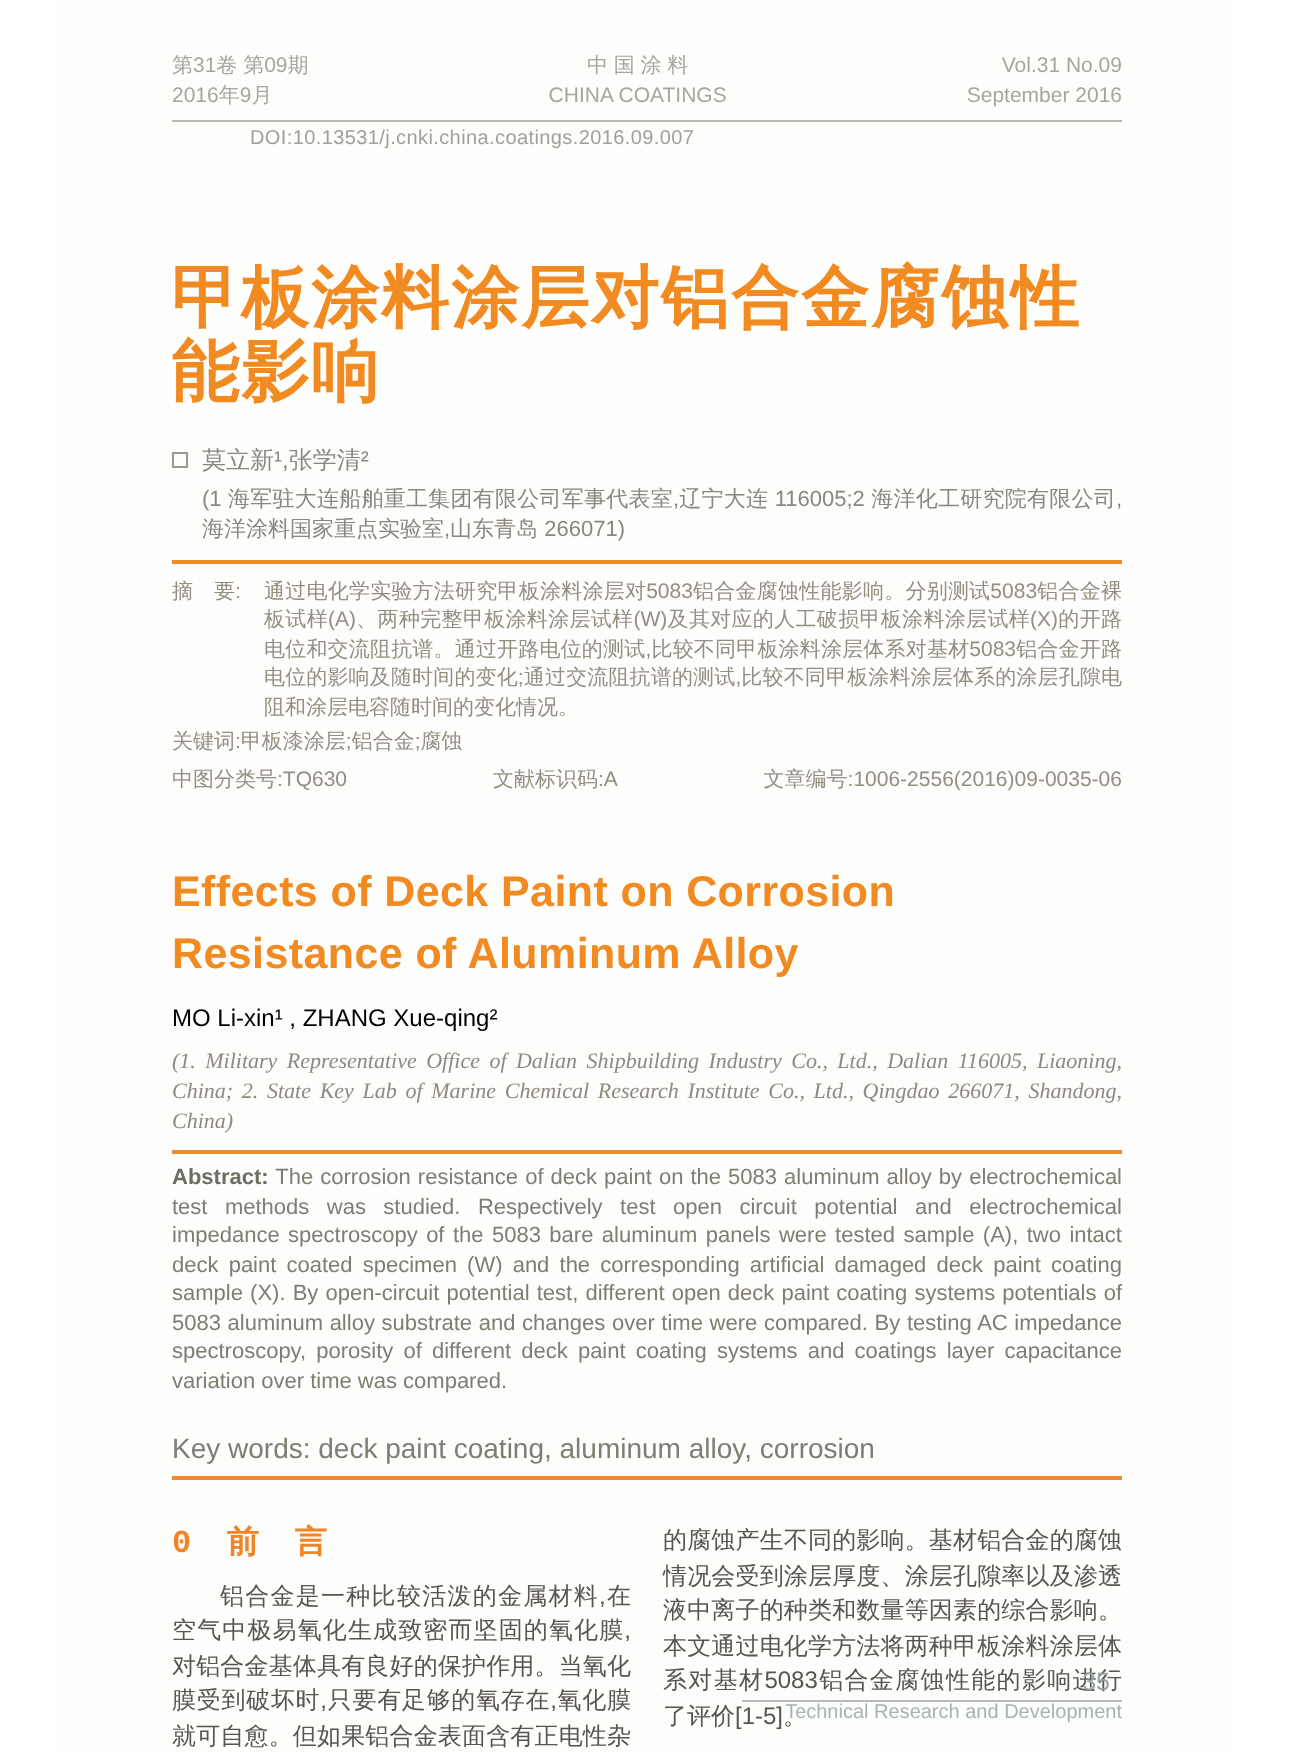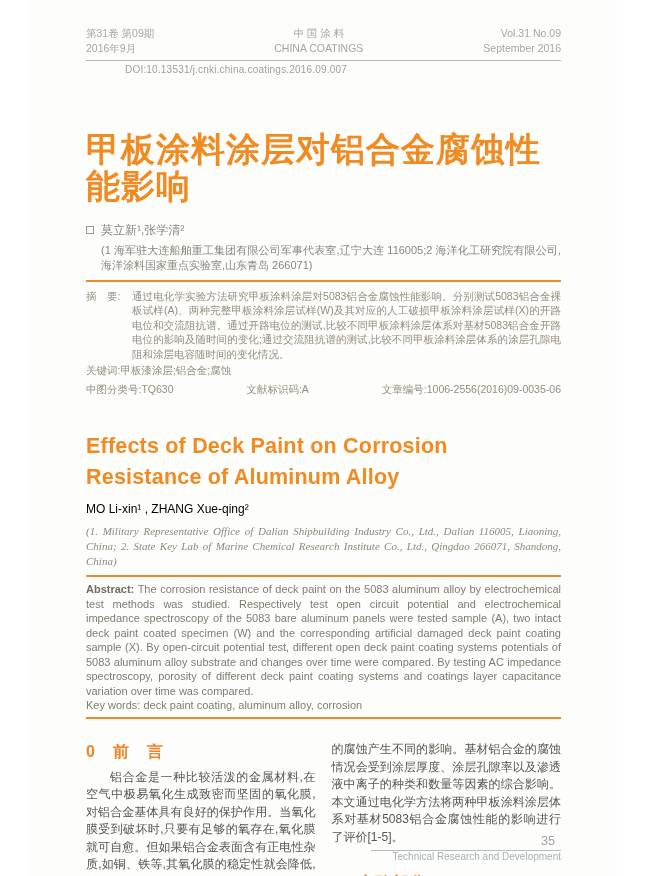--- a/index.html
+++ b/index.html
@@ -63,28 +63,28 @@
     margin-top:8px; font-size:11px; line-height:15px; color:#8d897d;
     font-family:"Liberation Serif","DejaVu Serif",serif; font-style:italic;
     text-align:justify;
   }
   .en-abs-wrap {
     border-top:2px solid #ef8a2b; border-bottom:2px solid #ef8a2b;
     margin-top:6px; padding:5px 0 6px 0;
   }
   .en-abs { font-size:11px; line-height:14.5px; color:#7f7c70; text-align:justify; }
   .en-abs .b { font-weight:bold; color:#6f6c61; }
-  .en-kw { margin-top:1px; font-size:11px; color:#7f7c70; }
+  .en-kw { margin-top:18px; font-size:14px; color:#7f7c70; }
 
   
   .columns { display:flex; margin-top:22px; gap:16px; }
   .col { width:50%; font-size:12px; line-height:17.5px; text-align:justify; color:#57554c; }
   .sec-h1 {
     color:#f08427; font-weight:bold; font-size:16px;
-    margin:2px 0 8px 0; letter-spacing:1px;
+    margin:2px 0 8px 0; letter-spacing:1px;font-family:Liberation Mono, monospace;
   }
   .sec-h2 { color:#f08427; font-weight:bold; font-size:12.5px; margin:8px 0 5px 0; }
   .indent { text-indent:2em; }
 
   
   .pfooter { position:absolute; right:56px; bottom:14px; text-align:right; }
   .pfooter .pagenum {
     font-size:12.5px; color:#9aa3a8; padding:0 6px 2px 0;
     border-bottom:1px solid #b4bcc0; display:inline-block; min-width:190px;
   }

